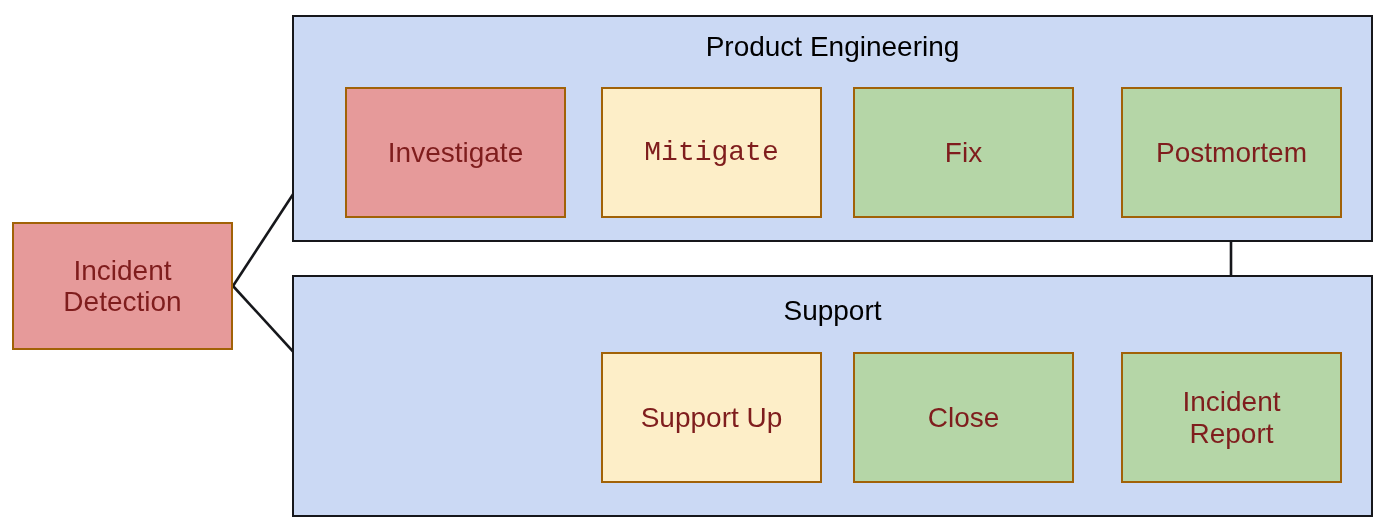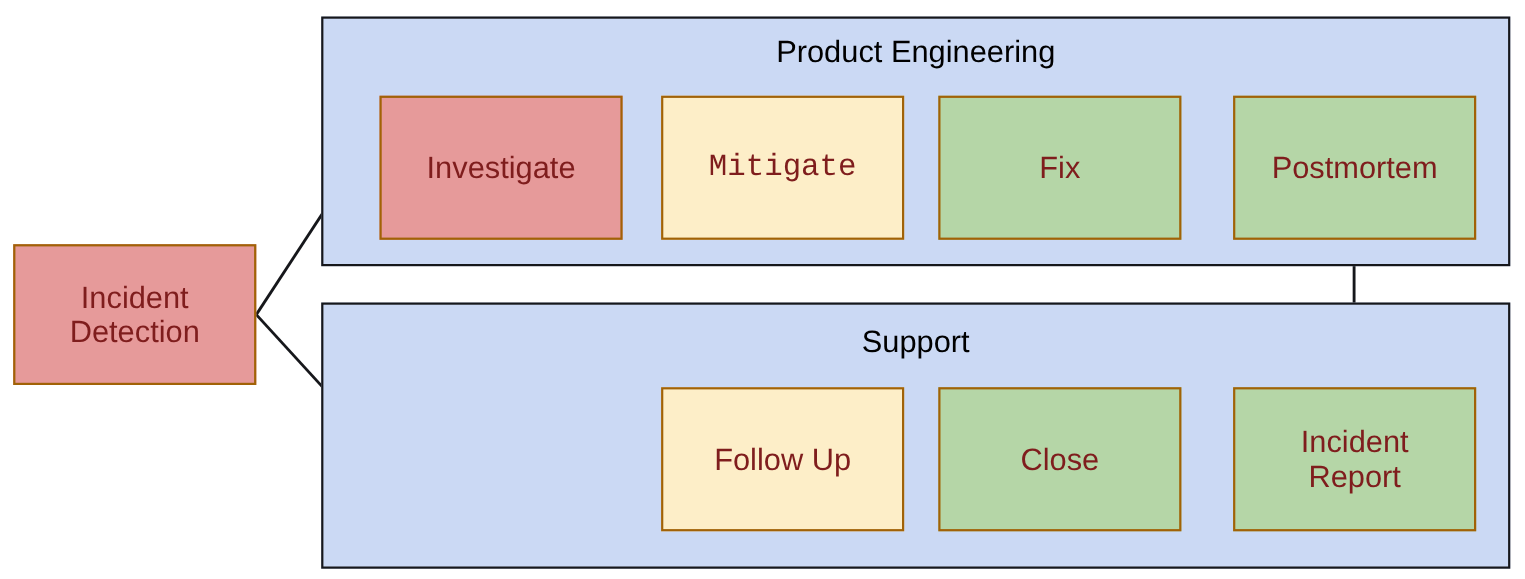--- a/index.html
+++ b/index.html
@@ -86,18 +86,18 @@
   <div class="lane-title" style="left:292px; top:296px; width:1081px;">Support</div>
 
   <div class="node red" style="left:12px; top:222px; width:221px; height:128px;">Incident
 Detection</div>
 
   <div class="node red" style="left:345px; top:87px; width:221px; height:131px;">Investigate</div>
   <div class="node yellow" style="left:601px; top:87px; width:221px; height:131px;font-family:Liberation Mono, monospace;">Mitigate</div>
   <div class="node green" style="left:1121px; top:87px; width:221px; height:131px;">Postmortem</div>
   <div class="node green" style="left:853px; top:87px; width:221px; height:131px;">Fix</div>
 
-  <div class="node yellow" style="left:601px; top:352px; width:221px; height:131px;">Follow Up</div>
+  <div class="node yellow" style="left:601px; top:352px; width:221px; height:131px;">Support Up</div>
   <div class="node green" style="left:853px; top:352px; width:221px; height:131px;">Close</div>
   <div class="node green" style="left:1121px; top:352px; width:221px; height:131px;">Incident
 Report</div>
 
 </div>
 
 </body></html>

